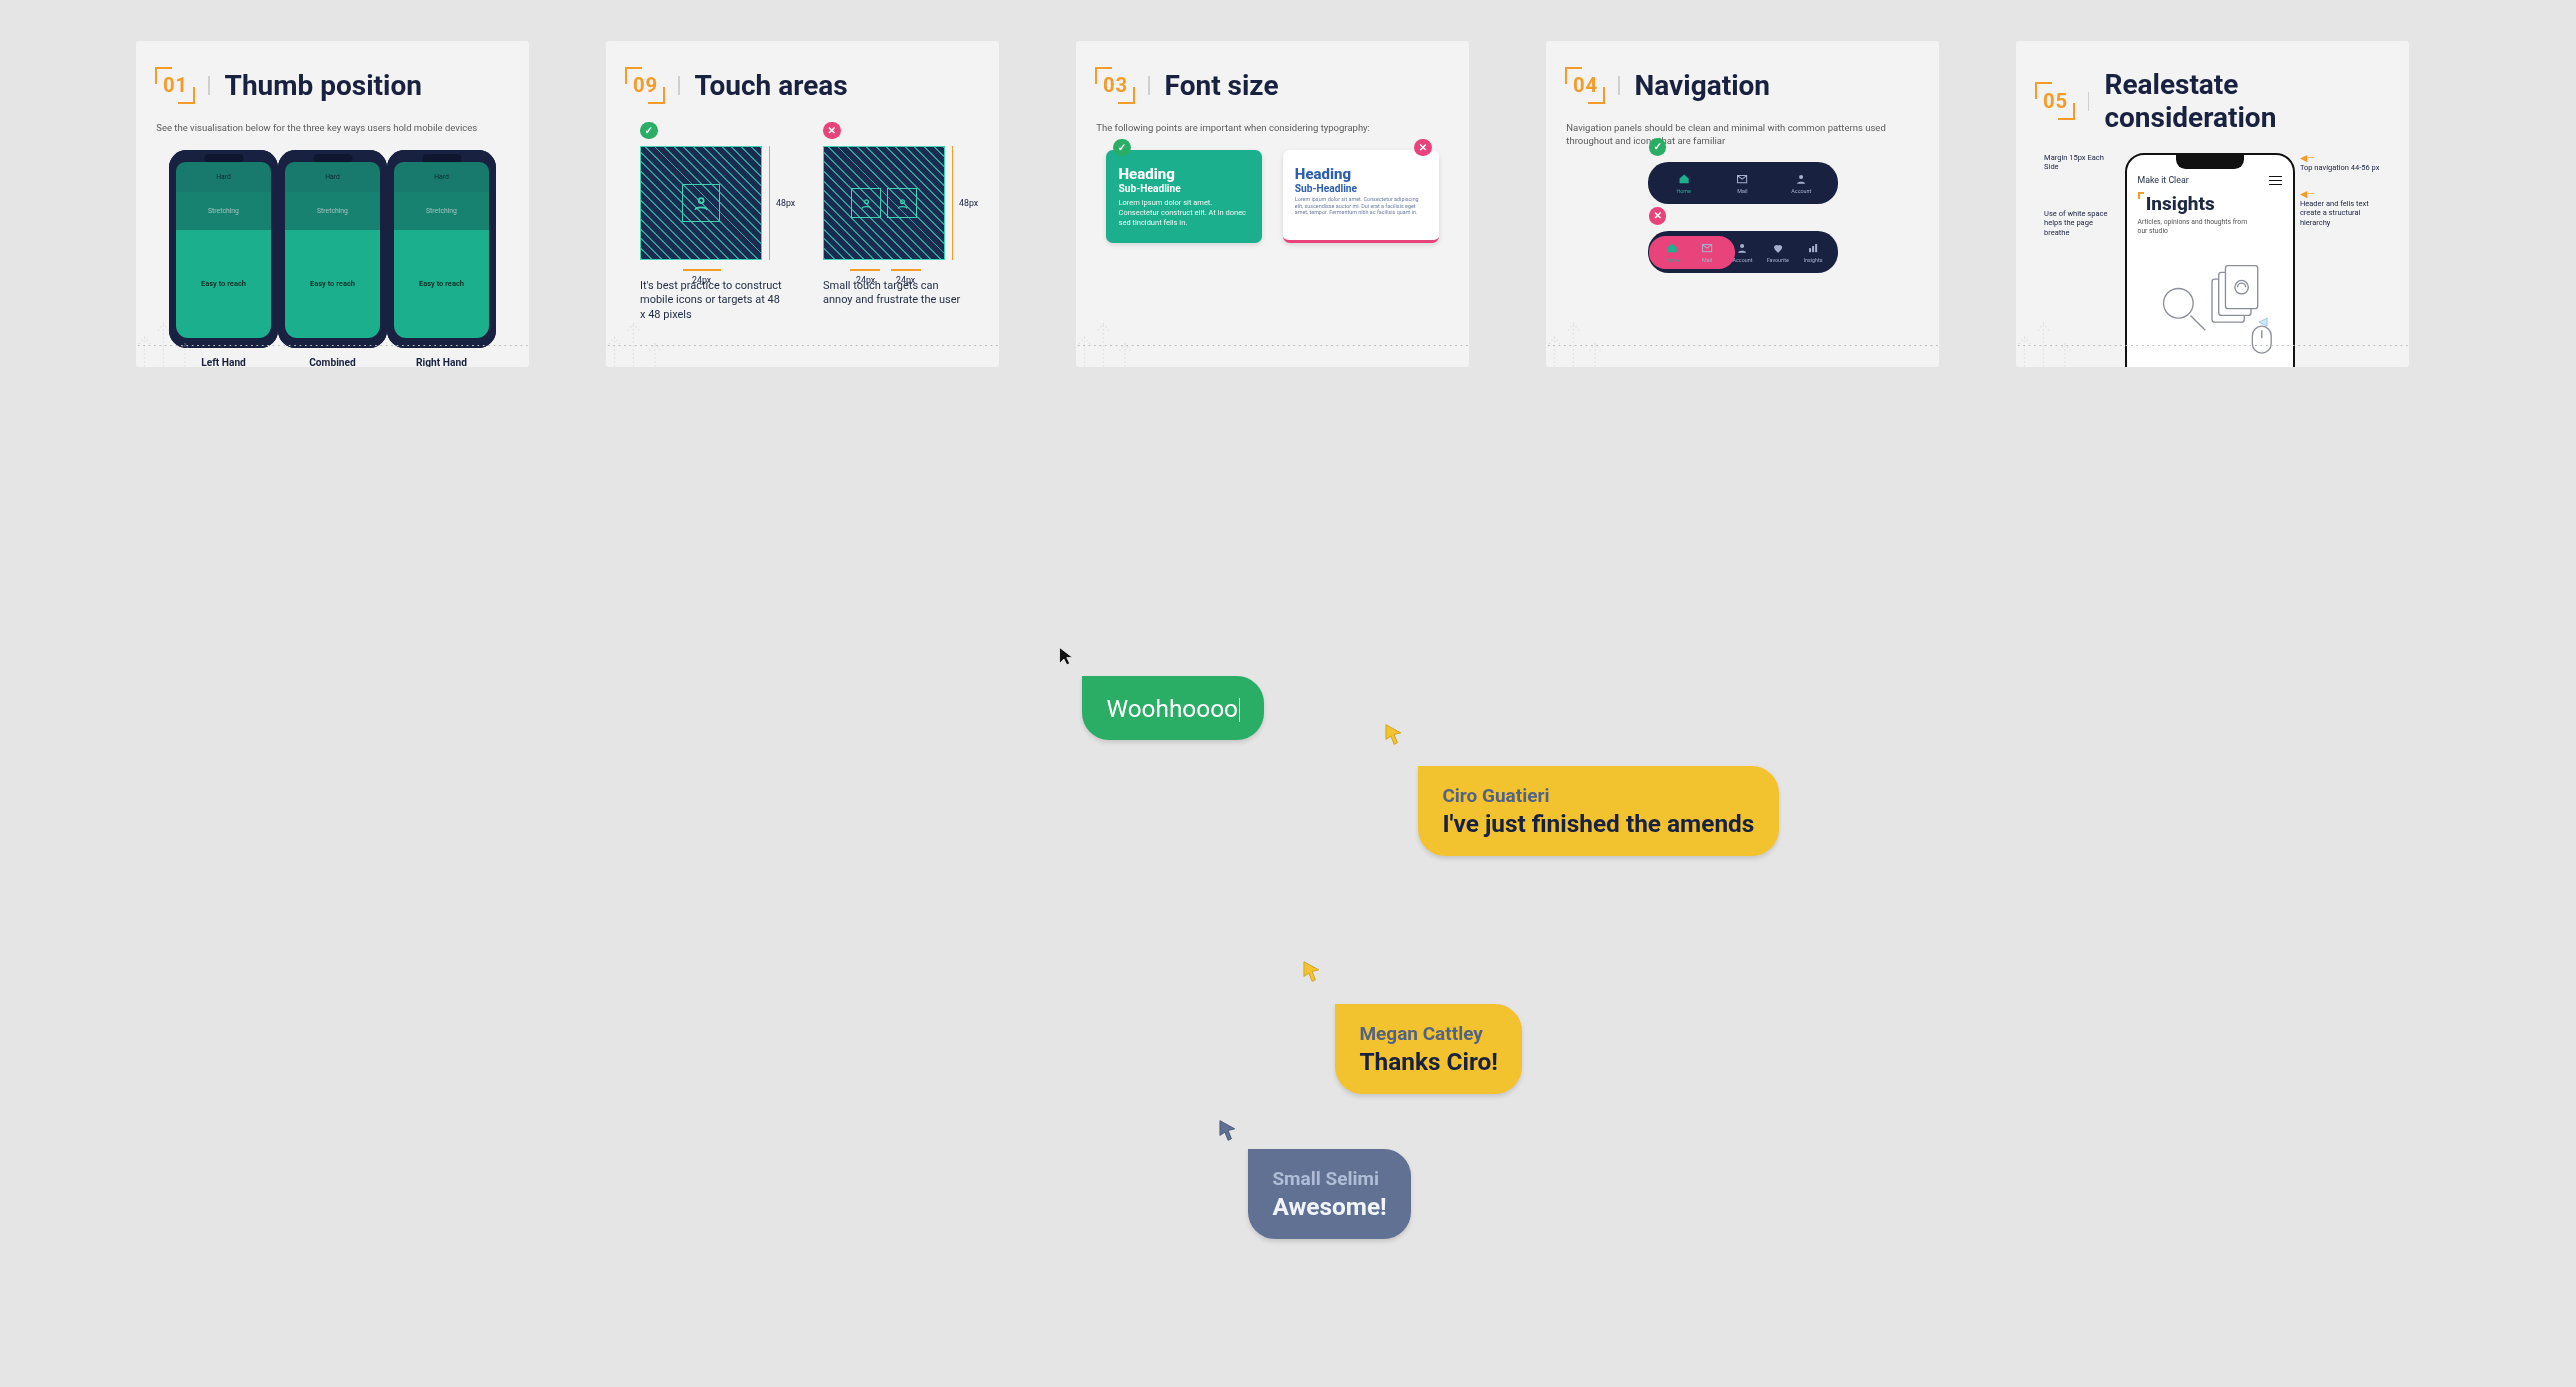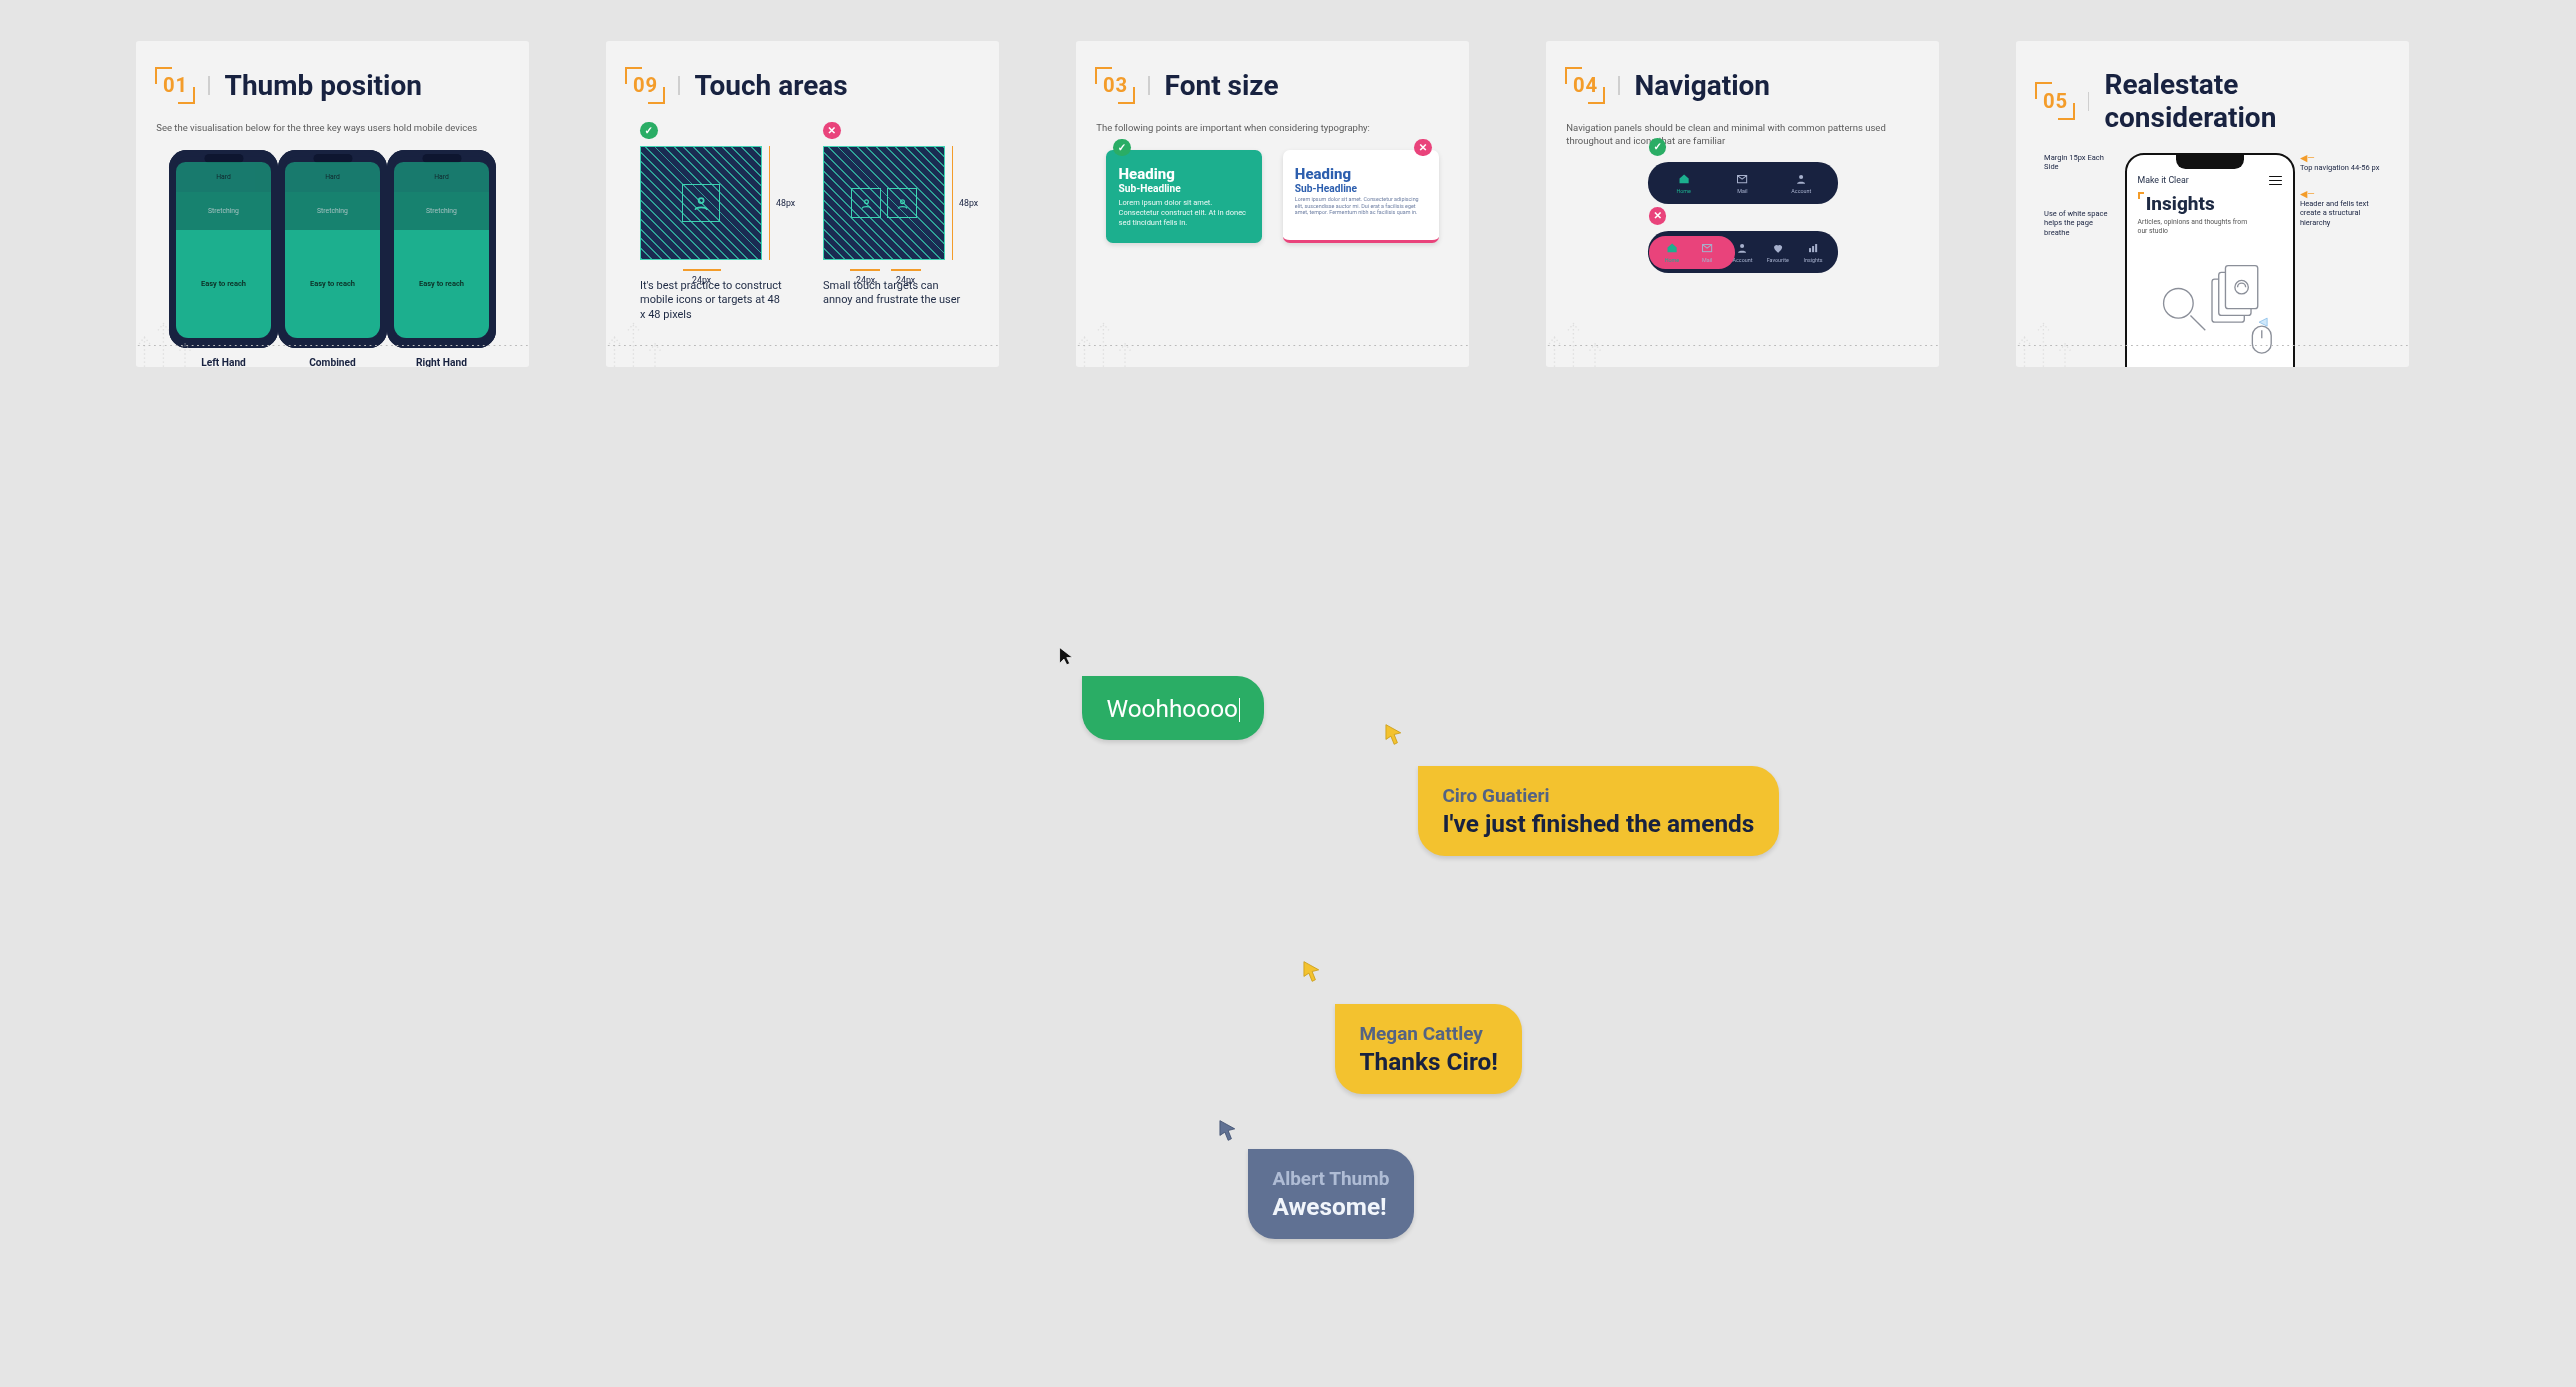--- a/index.html
+++ b/index.html
@@ -497,16 +497,16 @@
   <div class="name">Megan Cattley</div>
   <div class="msg">Thanks Ciro!</div>
 </div>
 
 <div class="cursor" style="left:1218px;top:1119px;">
   <svg width="20.3" height="23" viewBox="0 0 24 28">
       <path d="M2 2 L20 12 L12 14 L16 24 L12 26 L8 16 L2 20 Z" fill="#607193" stroke="#3E4E6E" stroke-width="1"></path>
     </svg>
 </div>
 <div class="bubble slate" style="left:1248px;top:1149px;">
-  <div class="name">Albert Thumb</div>
+  <div class="name">Small Selimi</div>
   <div class="msg">Awesome!</div>
 </div>
 
 
 </body></html>

